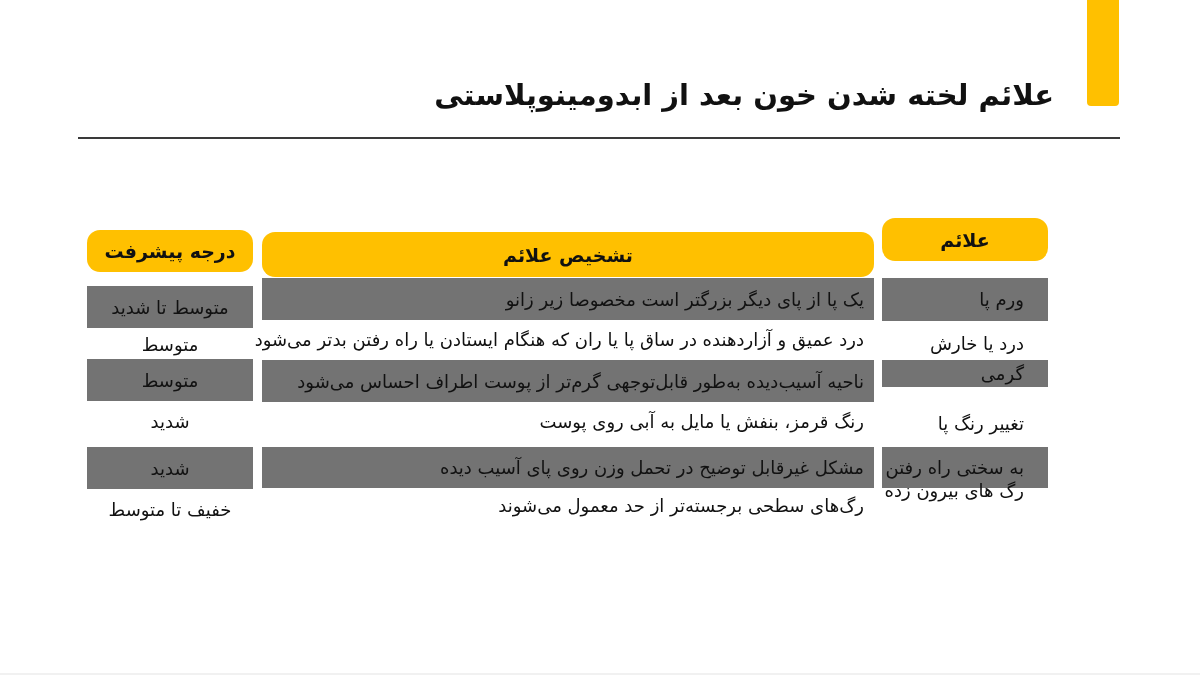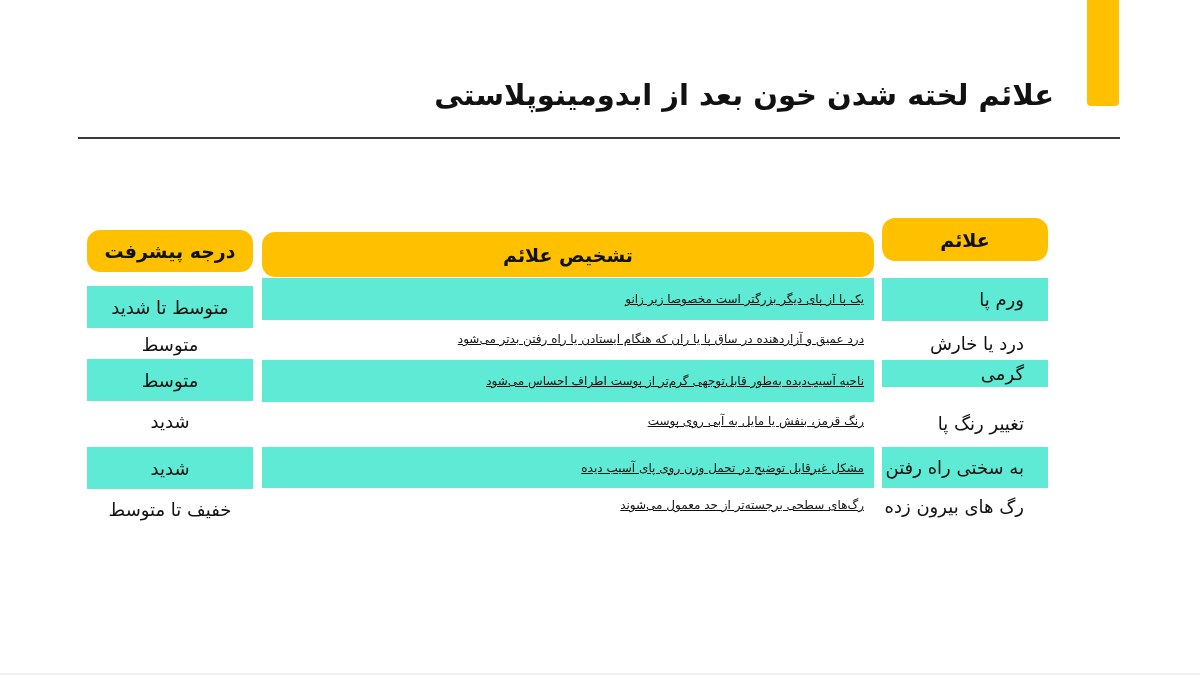--- a/index.html
+++ b/index.html
@@ -63,42 +63,41 @@
       position: absolute;
       left: 0;
       right: 0;
       display: flex;
       align-items: center;
       direction: rtl;
       color: #111111;
       white-space: nowrap;
     }
     .cell.shade {
-      background: #5eead4;
+      background: #737373;
     }
     
     #col-symptoms {
       left: 882px;
       width: 166px;
     }
     #col-symptoms .cell {
       font-size: 18px;
       padding-right: 24px;
       justify-content: flex-start;
     }
     
     #col-diagnosis {
       left: 262px;
       width: 612px;
     }
     #col-diagnosis .cell {
-      font-size: 12px;
+      font-size: 18px;
       padding-right: 10px;
       justify-content: flex-start;
-      text-decoration: underline;
     }
     
     #col-grade {
       left: 87px;
       width: 166px;
     }
     #col-grade .cell {
       font-size: 18px;
       justify-content: center;
     }
@@ -120,21 +119,21 @@
 
 <div class="divider"></div>
 
 <div class="col" id="col-symptoms">
   <div class="hdr" style="top:218px;height:43px;">علائم</div>
   <div class="cell shade" style="top:278px;height:43px;">ورم پا</div>
   <div class="cell" style="top:323px;height:40px;">درد یا خارش</div>
   <div class="cell shade" style="top:360px;height:27px;">گرمی</div>
   <div class="cell" style="top:403px;height:40px;">تغییر رنگ پا</div>
   <div class="cell shade" style="top:447px;height:41px;">به سختی راه رفتن</div>
-  <div class="cell" style="top:488px;height:36px;">رگ های بیرون زده</div>
+  <div class="cell" style="top:472px;height:36px;">رگ های بیرون زده</div>
 </div>
 
 <div class="col" id="col-diagnosis">
   <div class="hdr" style="top:232px;height:45px;">تشخیص علائم</div>
   <div class="cell shade" style="top:278px;height:42px;">یک پا از پای دیگر بزرگتر است مخصوصا زیر زانو</div>
   <div class="cell" style="top:320px;height:38px;">درد عمیق و آزاردهنده در ساق پا یا ران که هنگام ایستادن یا راه رفتن بدتر می‌شود</div>
   <div class="cell shade" style="top:360px;height:42px;">ناحیه آسیب‌دیده به‌طور قابل‌توجهی گرم‌تر از پوست اطراف احساس می‌شود</div>
   <div class="cell" style="top:402px;height:38px;">رنگ قرمز، بنفش یا مایل به آبی روی پوست</div>
   <div class="cell shade" style="top:447px;height:41px;">مشکل غیرقابل توضیح در تحمل وزن روی پای آسیب دیده</div>
   <div class="cell" style="top:488px;height:34px;">رگ‌های سطحی برجسته‌تر از حد معمول می‌شوند</div>

